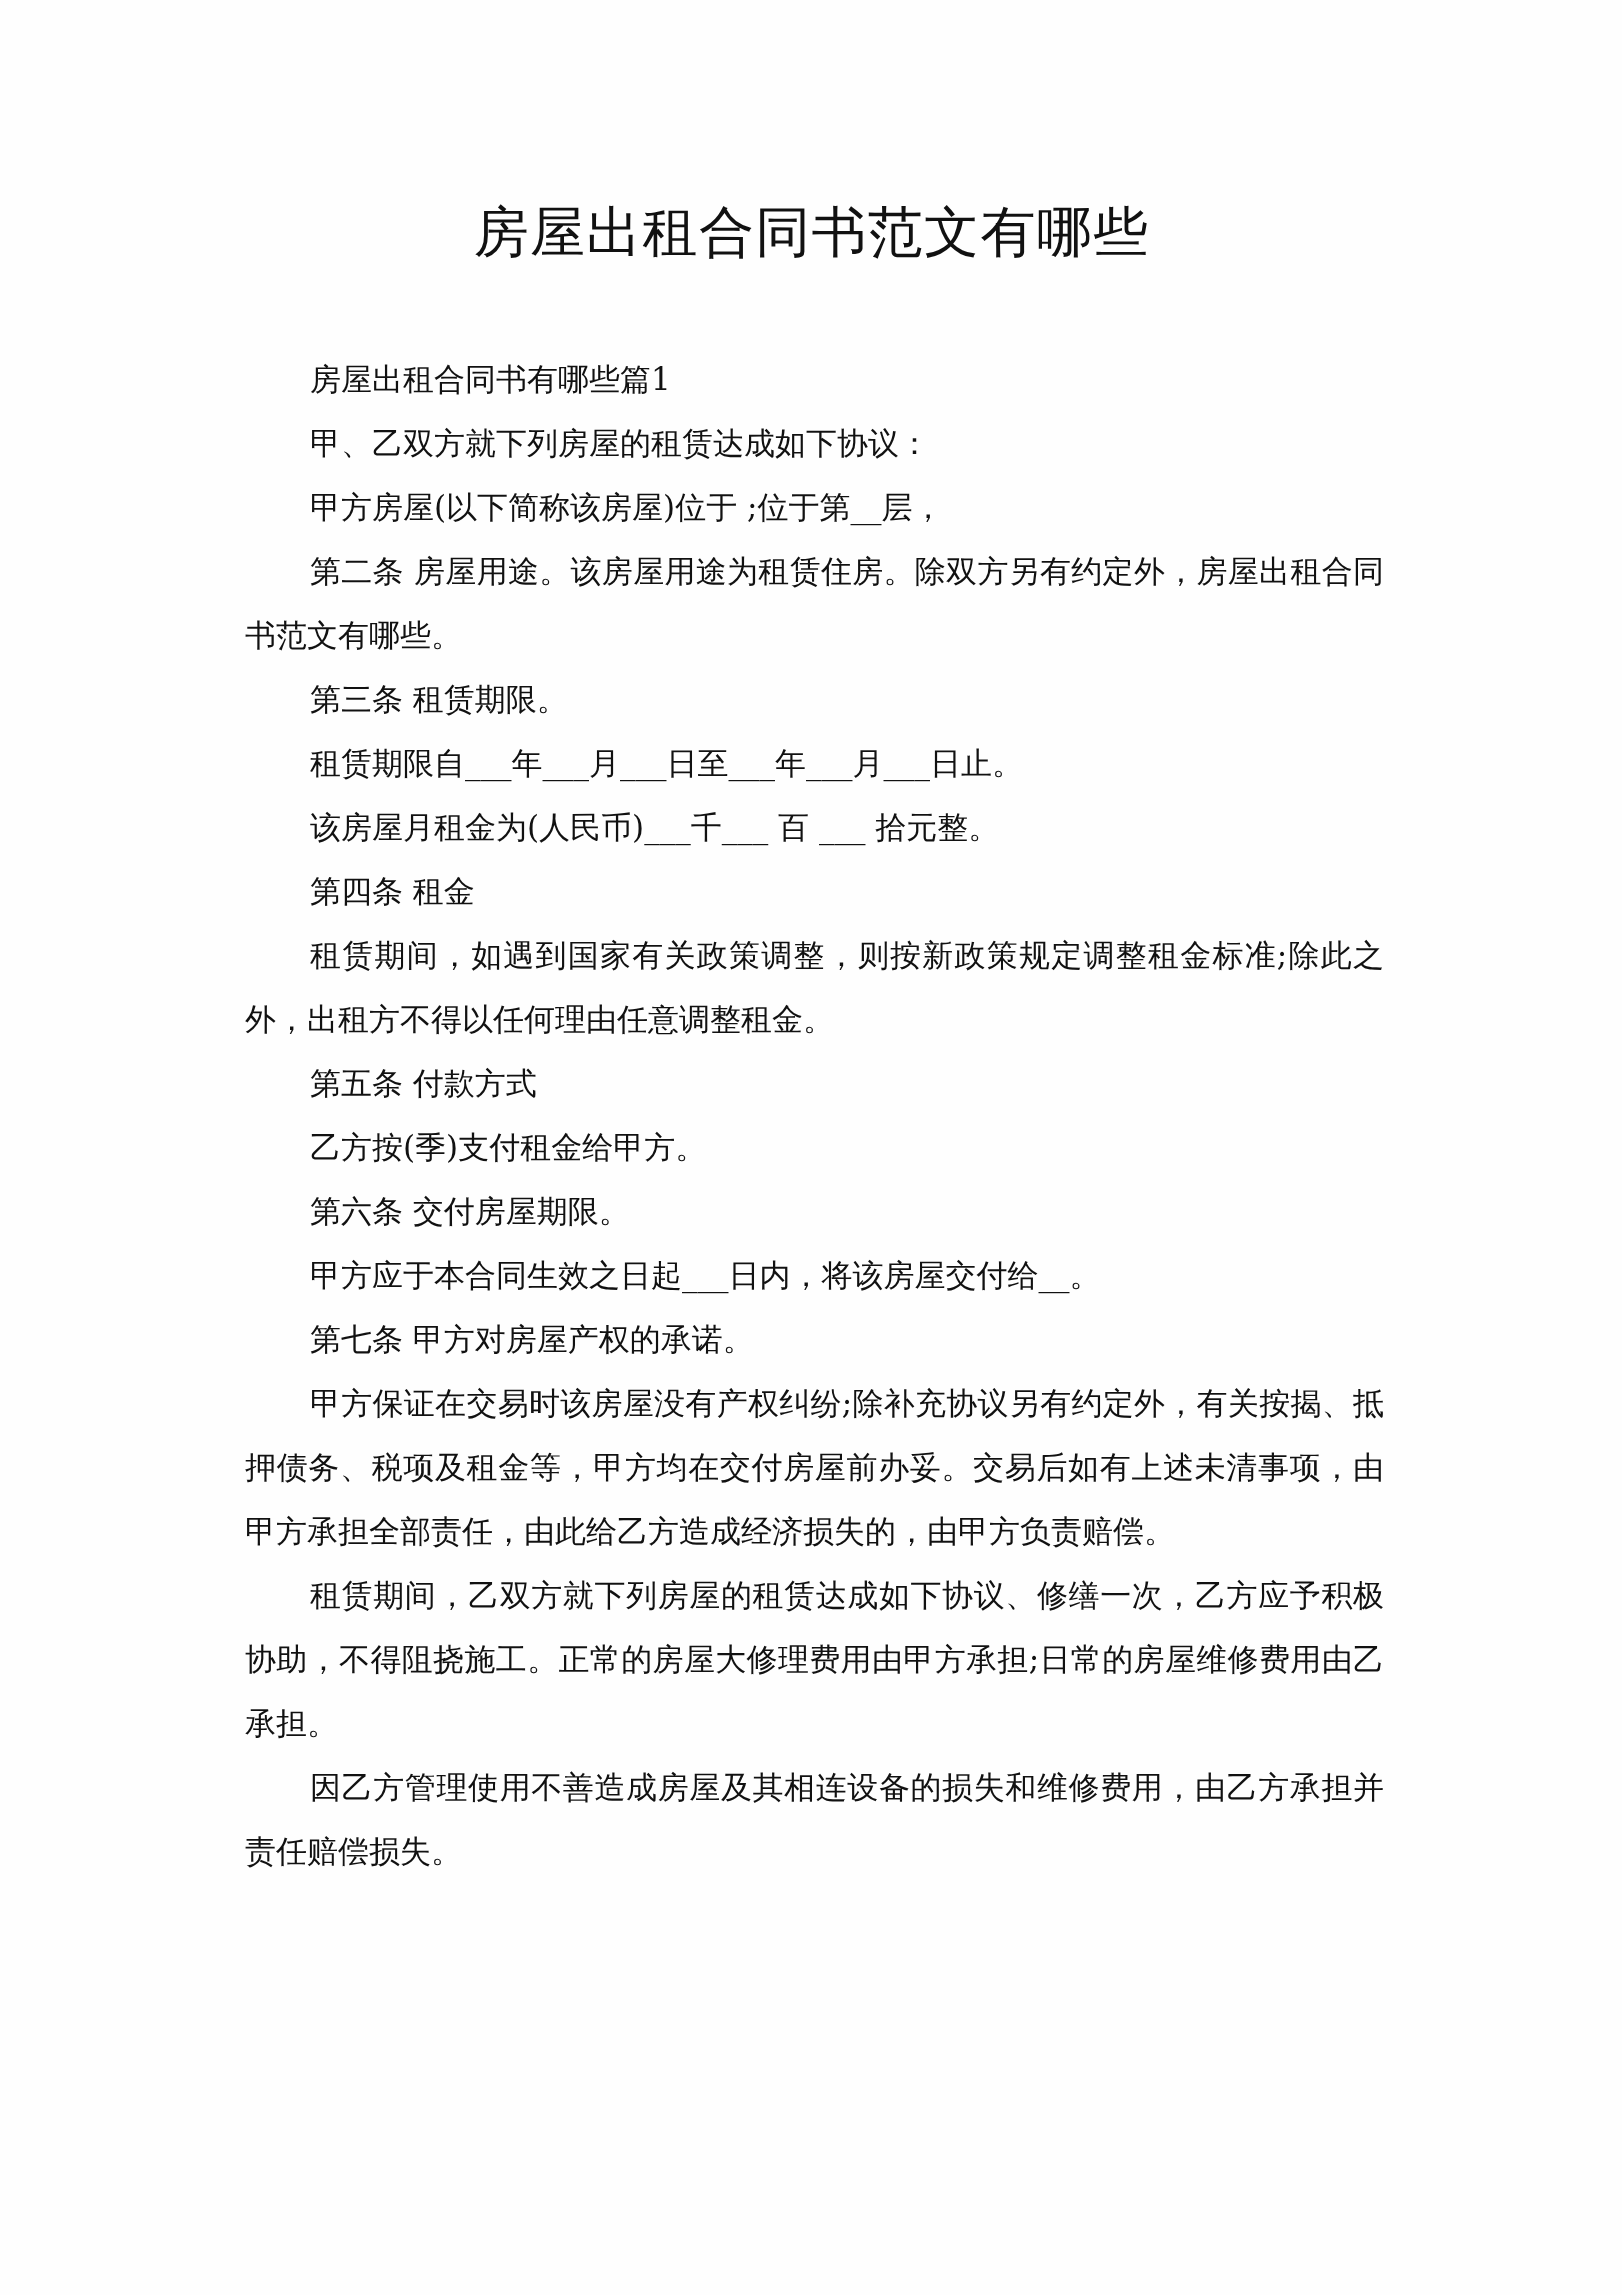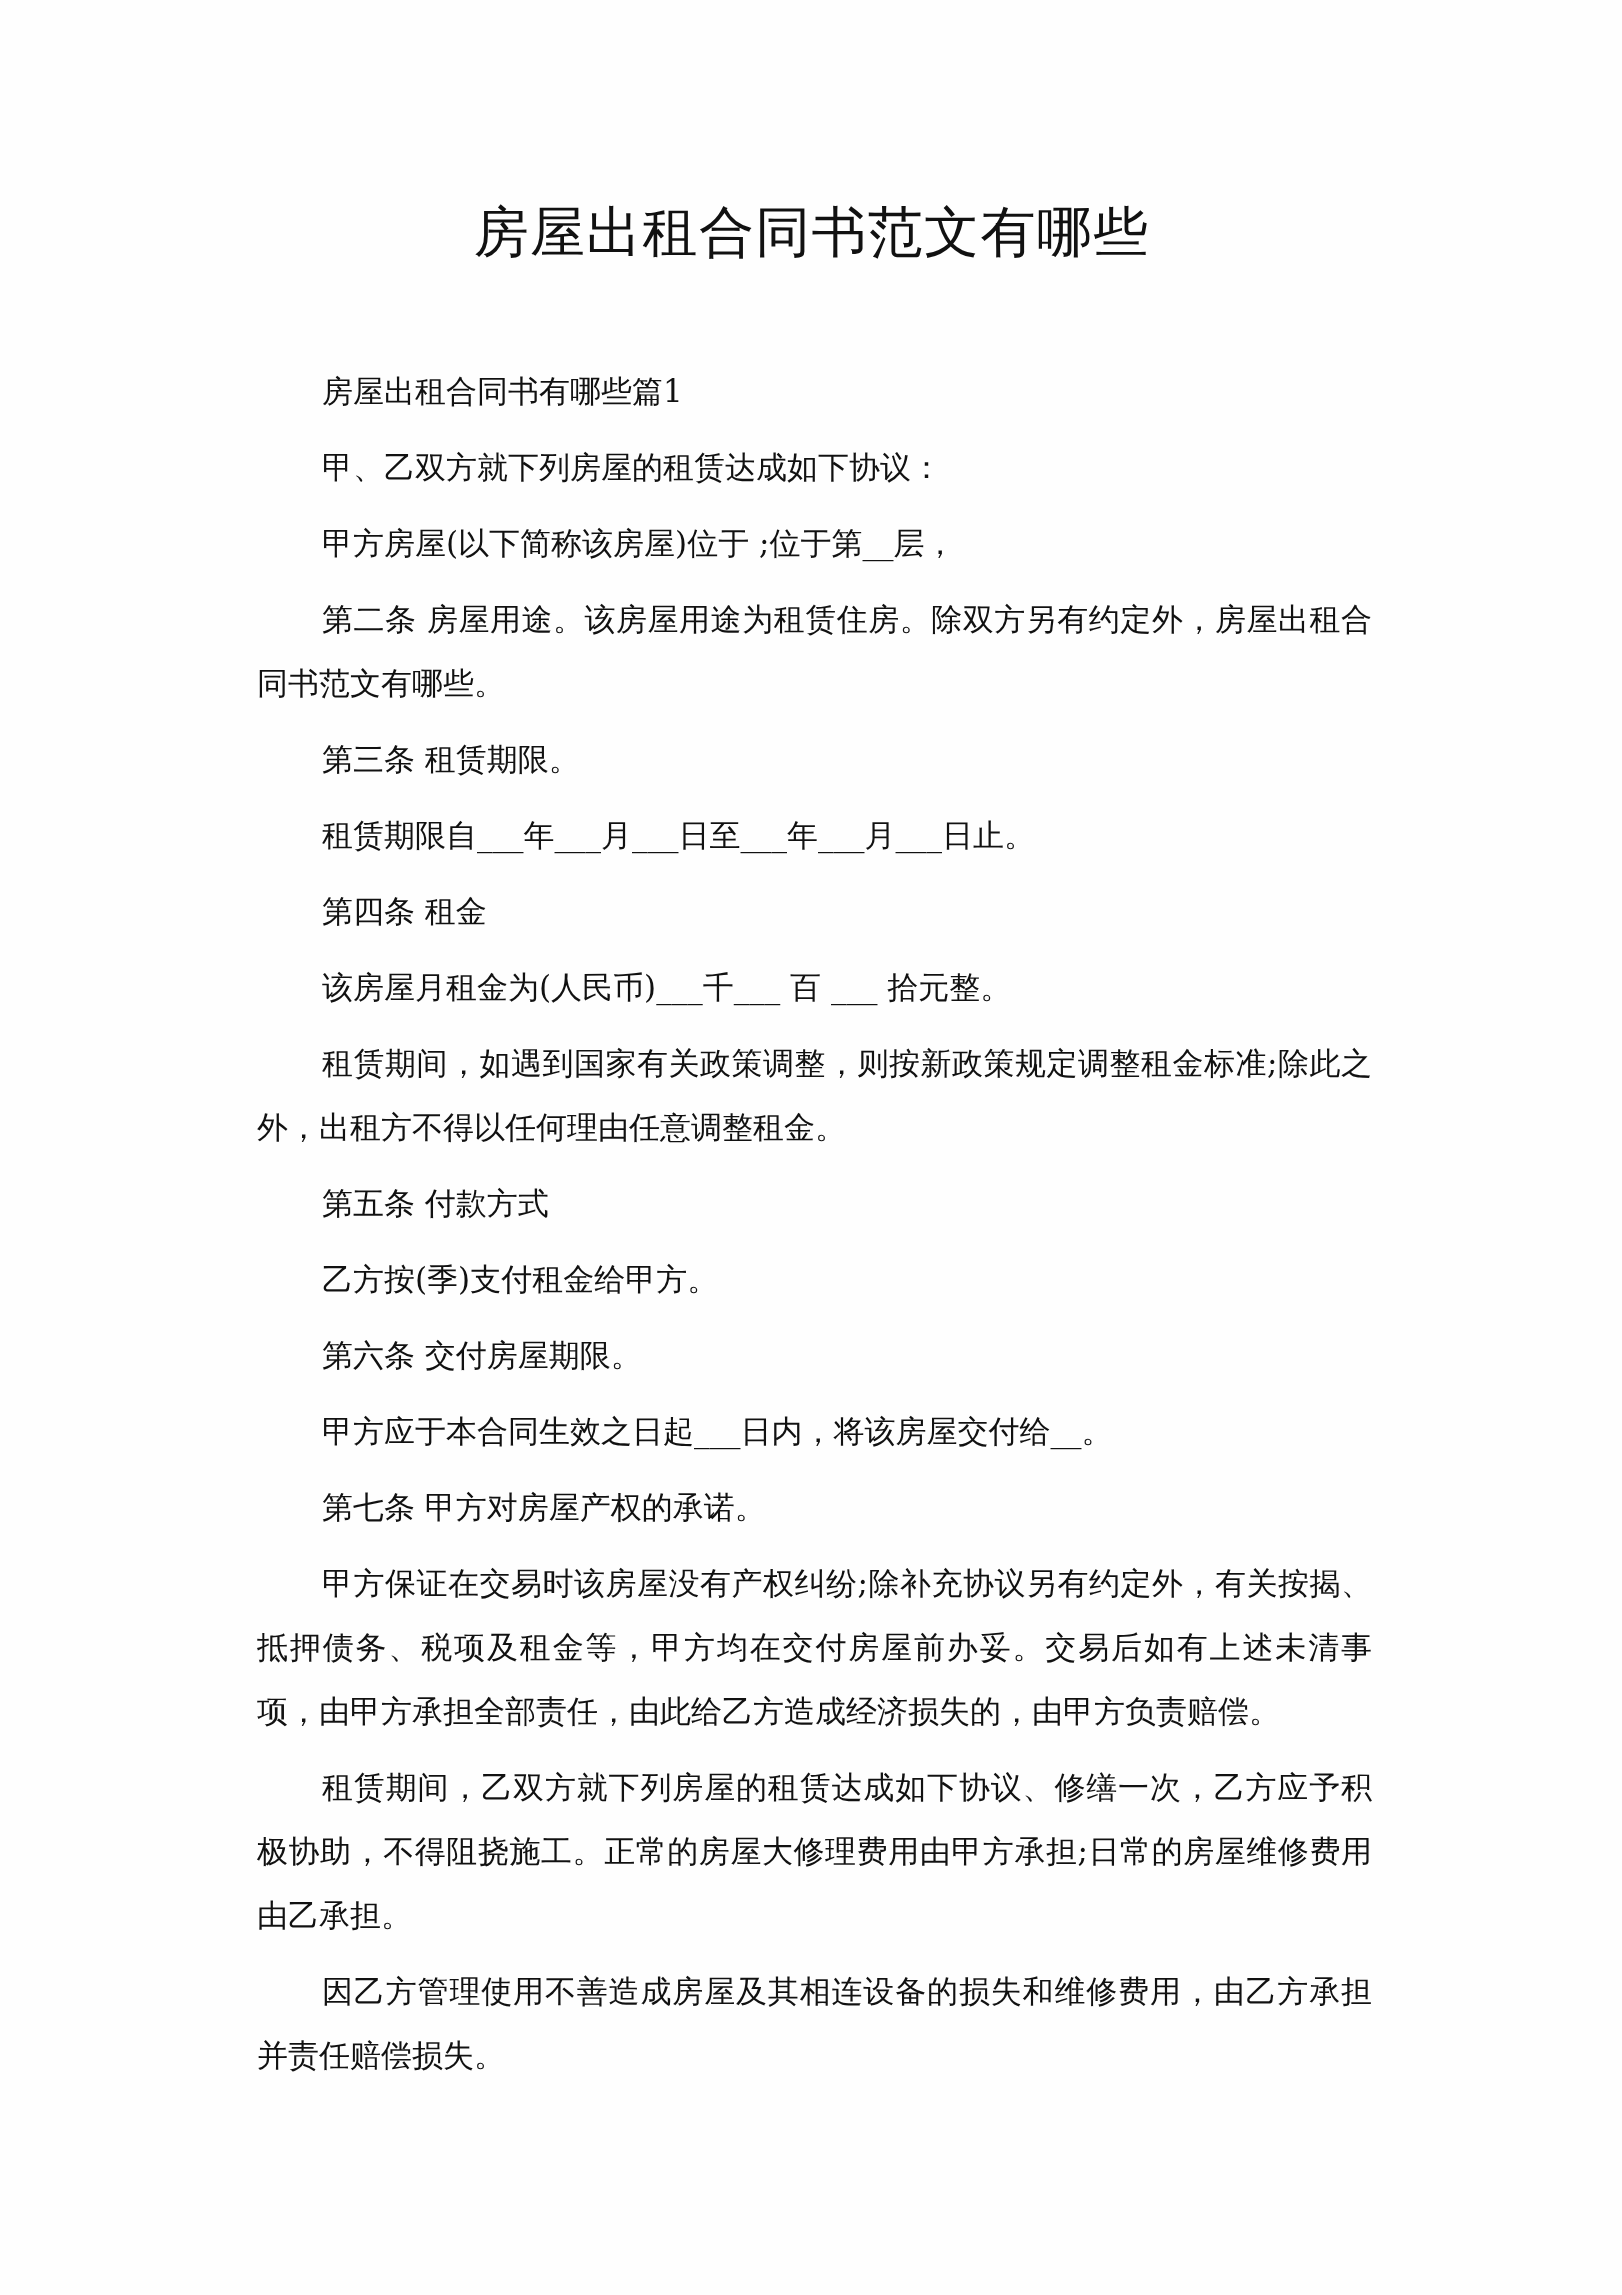--- a/index.html
+++ b/index.html
@@ -37,39 +37,39 @@
   .body {
     position: absolute;
     top: 347px;
     left: 245px;
     width: 1139px;
     font-size: 31px;
     line-height: 64px;
     text-align: justify;
   }
   .body p {
-    margin: 12px;
+    margin: 0;
     text-indent: 65px;
   }
 </style>
 </head>
 <body>
 
 <div class="page">
   <h1 class="title">房屋出租合同书范文有哪些</h1>
 
   <div class="body">
     <p>房屋出租合同书有哪些篇1</p>
     <p>甲、乙双方就下列房屋的租赁达成如下协议：</p>
     <p>甲方房屋(以下简称该房屋)位于 ;位于第__层，</p>
     <p>第二条  房屋用途。该房屋用途为租赁住房。除双方另有约定外，房屋出租合同书范文有哪些。</p>
     <p>第三条  租赁期限。</p>
     <p>租赁期限自___年___月___日至___年___月___日止。</p>
+    <p>该房屋月租金为(人民币)___千___  百  ___  拾元整。</p>
     <p>第四条  租金</p>
-    <p>该房屋月租金为(人民币)___千___  百  ___  拾元整。</p>
     <p>租赁期间，如遇到国家有关政策调整，则按新政策规定调整租金标准;除此之外，出租方不得以任何理由任意调整租金。</p>
     <p>第五条  付款方式</p>
     <p>乙方按(季)支付租金给甲方。</p>
     <p>第六条  交付房屋期限。</p>
     <p>甲方应于本合同生效之日起___日内，将该房屋交付给__。</p>
     <p>第七条  甲方对房屋产权的承诺。</p>
     <p>甲方保证在交易时该房屋没有产权纠纷;除补充协议另有约定外，有关按揭、抵押债务、税项及租金等，甲方均在交付房屋前办妥。交易后如有上述未清事项，由甲方承担全部责任，由此给乙方造成经济损失的，由甲方负责赔偿。</p>
     <p>租赁期间，乙双方就下列房屋的租赁达成如下协议、修缮一次，乙方应予积极协助，不得阻挠施工。正常的房屋大修理费用由甲方承担;日常的房屋维修费用由乙承担。</p>
     <p>因乙方管理使用不善造成房屋及其相连设备的损失和维修费用，由乙方承担并责任赔偿损失。</p>
   </div>

